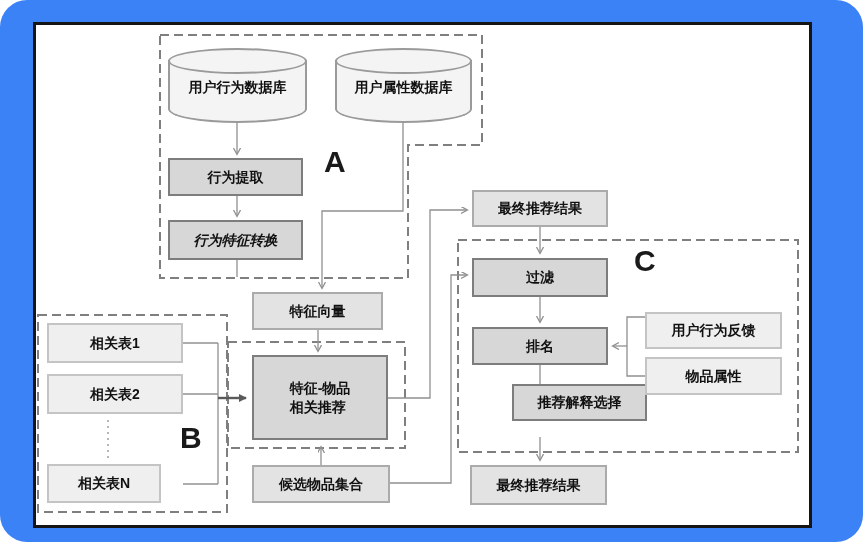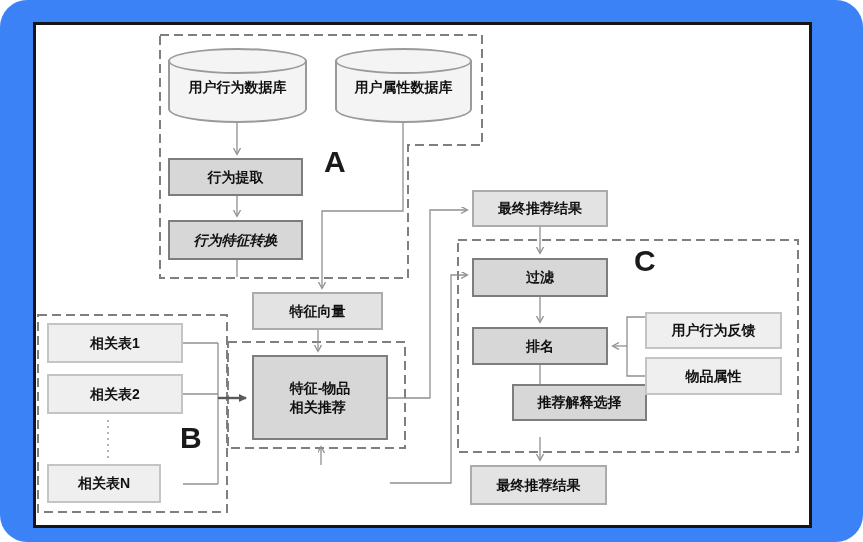--- a/index.html
+++ b/index.html
@@ -88,20 +88,21 @@
   <div class="node proc" style="left:168px;top:158px;width:135px;height:38px;">行为提取</div>
   <div class="node proc" style="left:168px;top:220px;width:135px;height:40px;font-style:italic;">行为特征转换</div>
   <div class="node data" style="left:252px;top:292px;width:131px;height:38px;">特征向量</div>
   <div class="node proc" style="left:252px;top:355px;width:136px;height:85px;">特征-物品
 相关推荐</div>
 
   <div class="node lite" style="left:47px;top:323px;width:136px;height:40px;">相关表1</div>
   <div class="node lite" style="left:47px;top:374px;width:136px;height:40px;">相关表2</div>
   <div class="node lite" style="left:47px;top:464px;width:114px;height:39px;">相关表N</div>
 
+  <div class="node data" style="left:252px;top:465px;width:138px;height:38px;">候选物品集合</div>
 
   <div class="node data" style="left:472px;top:190px;width:136px;height:37px;">最终推荐结果</div>
   <div class="node proc" style="left:472px;top:258px;width:136px;height:39px;">过滤</div>
   <div class="node proc" style="left:472px;top:327px;width:136px;height:38px;">排名</div>
   <div class="node proc" style="left:472px;top:384px;width:135px;height:37px;margin-left:40px;">推荐解释选择</div>
   <div class="node data" style="left:470px;top:465px;width:137px;height:40px;">最终推荐结果</div>
 
   <div class="node lite" style="left:645px;top:312px;width:137px;height:37px;">用户行为反馈</div>
   <div class="node lite" style="left:645px;top:357px;width:137px;height:38px;">物品属性</div>
 

